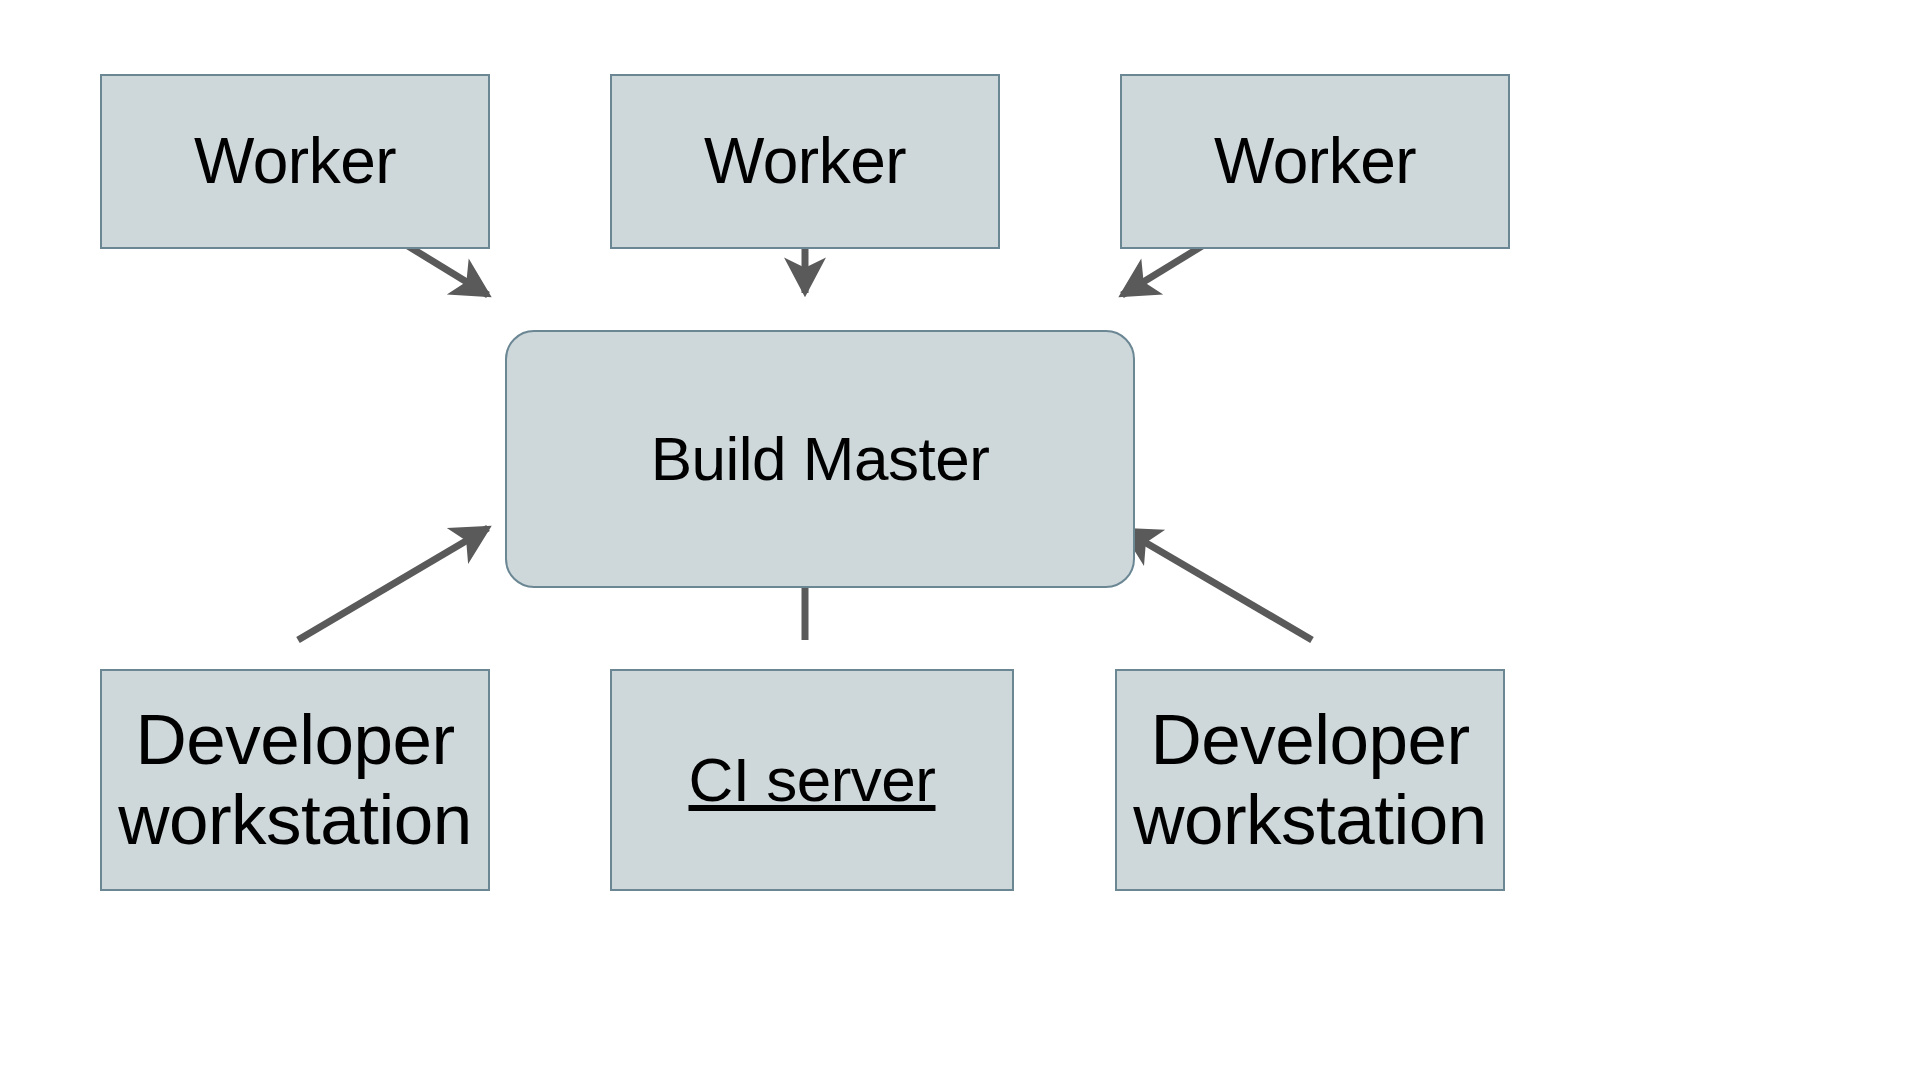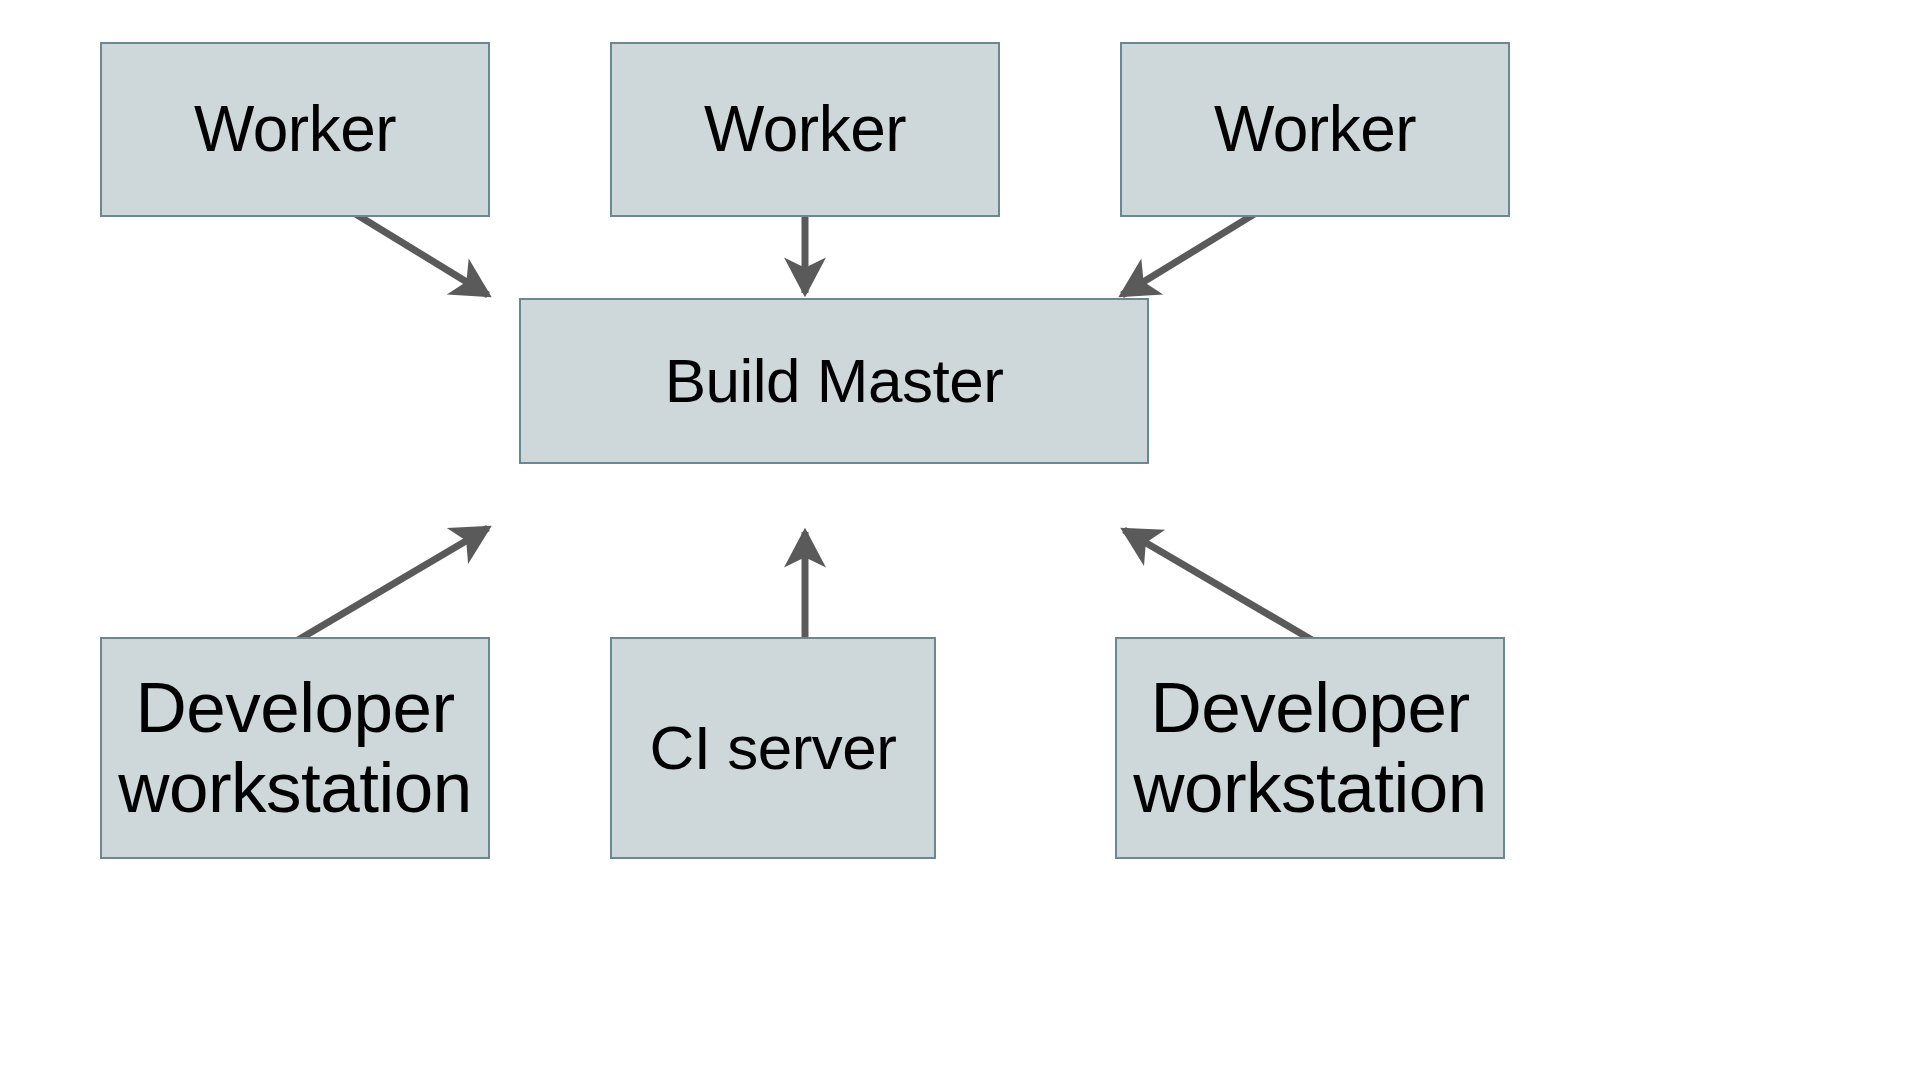--- a/index.html
+++ b/index.html
@@ -32,20 +32,21 @@
     box-sizing: border-box;
     background: #ced7da;
     border: 2px solid #6b8794;
     display: flex;
     align-items: center;
     justify-content: center;
     text-align: center;
     color: #000000;
     line-height: 1.12;
     letter-spacing: -0.5px;
+    margin-top: 32px;
   }
   .node .label {
     display: block;
     white-space: pre-line;
     padding: 0 10px;
   }
   .n-worker   { font-size: 64px; }
   .n-master   { font-size: 62px; }
   .n-ci       { font-size: 62px; }
   .n-dev      { font-size: 71px; }
@@ -92,30 +93,30 @@
   </div>
 
   <div class="node n-worker" style="left:610px; top:42px; width:390px; height:175px;">
     <span class="label">Worker</span>
   </div>
 
   <div class="node n-worker" style="left:1120px; top:42px; width:390px; height:175px;">
     <span class="label">Worker</span>
   </div>
 
-  <div class="node n-master" style="left:519px; top:298px; width:630px; height:166px;">
+  <div class="node n-master" style="left:505px; top:298px; width:630px; height:258px;border-radius:29px;">
     <span class="label">Build Master</span>
   </div>
 
   <div class="node n-dev" style="left:100px; top:637px; width:390px; height:222px;">
     <span class="label">Developer
 workstation</span>
   </div>
 
-  <div class="node n-ci" style="left:610px; top:637px; width:326px; height:222px;">
+  <div class="node n-ci" style="left:610px; top:637px; width:404px; height:222px;text-decoration:underline;">
     <span class="label">CI server</span>
   </div>
 
   <div class="node n-dev" style="left:1115px; top:637px; width:390px; height:222px;">
     <span class="label">Developer
 workstation</span>
   </div>
 
 </div>
 

